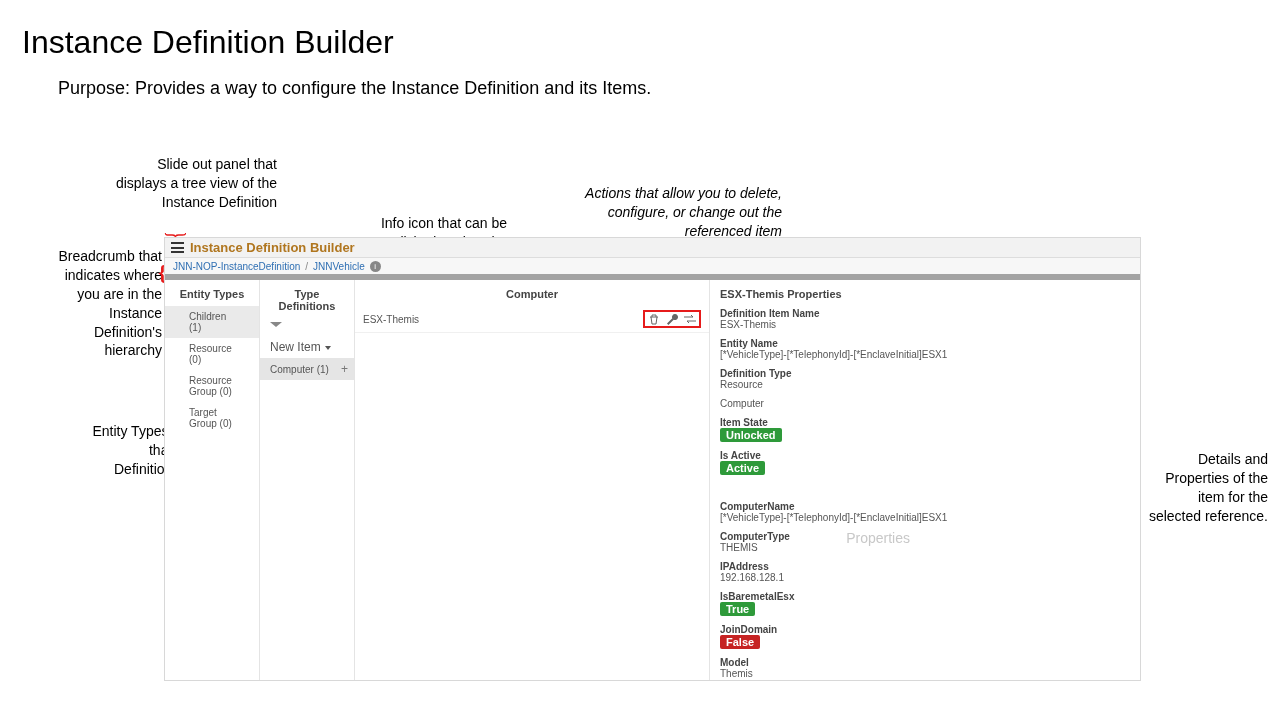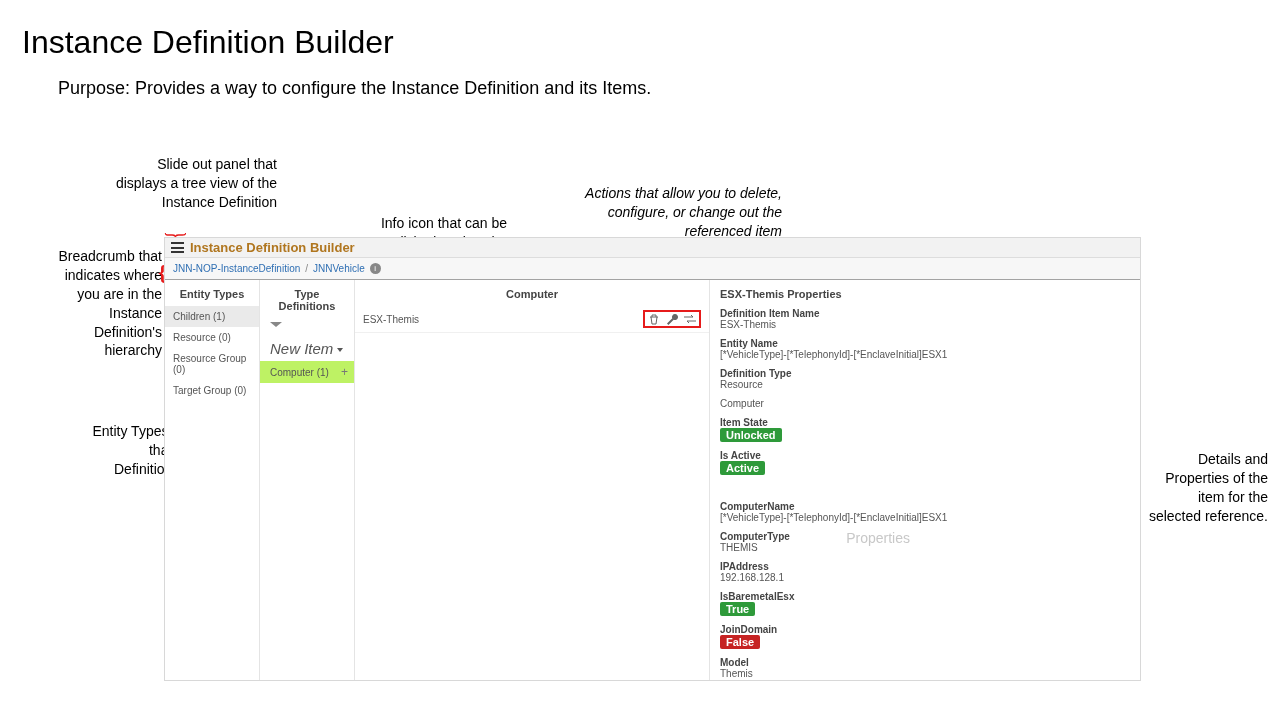--- a/index.html
+++ b/index.html
@@ -14,41 +14,41 @@
     .brace { position: absolute; color: #e61b1b; font-weight: 700; font-family: Georgia, "Times New Roman", serif; line-height: 1; transform-origin: center; }
 
     
     .app { position: absolute; left: 165px; top: 238px; width: 975px; height: 442px; box-shadow: 0 0 0 1px #d8d8d8; background: #fff; font-size: 11px; color: #333; }
 
     .app-header { height: 20px; background: #f2f2f2; border-bottom: 1px solid #ddd; display: flex; align-items: center; padding: 0 6px; gap: 6px; }
     .hamburger { width: 13px; height: 11px; display: inline-flex; flex-direction: column; justify-content: space-between; cursor: pointer; }
     .hamburger span { height: 2px; background: #333; display: block; }
     .app-title-text { font-weight: 700; color: #b0761f; font-size: 13px; }
 
-    .breadcrumb-bar { height: 22px; background: #f7f7f7; border-bottom: 1px solid #a3a3a3; display: flex; align-items: center; padding: 0 8px; gap: 5px; font-size: 10px; }
+    .breadcrumb-bar { height: 22px; background: #f7f7f7; border-bottom: 6px solid #a3a3a3; display: flex; align-items: center; padding: 0 8px; gap: 5px; font-size: 10px; }
     .crumb-link { color: #2f6fb3; cursor: pointer; }
     .crumb-sep { color: #888; }
     .info-icon { width: 11px; height: 11px; border-radius: 50%; background: #888; color: #fff; font-size: 8px; display: inline-flex; align-items: center; justify-content: center; cursor: pointer; }
 
     .app-body { display: flex; height: calc(100% - 42px); }
 
     .col { border-right: 1px solid #e4e4e4; overflow: hidden; }
     .col-head { font-weight: 700; font-size: 11px; padding: 8px 10px 6px; color: #444; text-align: center; }
 
     .entity-col { width: 95px; }
-    .entity-item { padding: 5px 8px; font-size: 10px; color: #555; cursor: pointer; }
+    .entity-item { padding: 5px 24px; font-size: 10px; color: #555; cursor: pointer; }
     .entity-item.sel { background: #eaeaea; }
 
     .typedef-col { width: 95px; }
     .typedef-tools { padding: 4px 10px; display:flex; align-items:center; }
     .filter-icon { width: 12px; height: 10px; position: relative; cursor:pointer; }
     .filter-icon::before { content:""; position:absolute; top:0; left:0; right:0; border-top:5px solid #888; border-left:6px solid transparent; border-right:6px solid transparent; }
-    .new-item { padding: 4px 10px; font-size: 15px; color:#555; cursor:pointer;font-style:italic; }
+    .new-item { padding: 4px 10px; font-size: 12px; color:#555; cursor:pointer; }
     .new-item .caret { display:inline-block; margin-left:4px; width:0; height:0; border-left:3px solid transparent; border-right:3px solid transparent; border-top:4px solid #555; vertical-align: middle; }
-    .typedef-item { display:flex; justify-content:space-between; align-items:center; padding: 4px 6px 4px 10px; font-size:10px; background:#bef264; color:#555; cursor:pointer; }
+    .typedef-item { display:flex; justify-content:space-between; align-items:center; padding: 4px 6px 4px 10px; font-size:10px; background:#e5e5e5; color:#555; cursor:pointer; }
     .plus { font-size: 12px; color:#777; cursor:pointer; }
 
     .middle-col { flex: 1; }
     .ref-row { display:flex; justify-content:space-between; align-items:center; padding: 4px 8px; font-size:10px; color:#555; border-bottom:1px solid #f0f0f0; }
     .action-box { border: 2px solid #e61b1b; padding: 1px 3px; display:inline-flex; gap:6px; }
     .act-icon { width:12px; height:12px; display:inline-flex; align-items:center; justify-content:center; cursor:pointer; color:#666; }
 
     .props-col { width: 430px; }
     .props-head { font-weight: 700; font-size: 11px; padding: 8px 10px 6px; color:#444; }
     .prop { padding: 2px 10px 6px; font-size:10px; }

